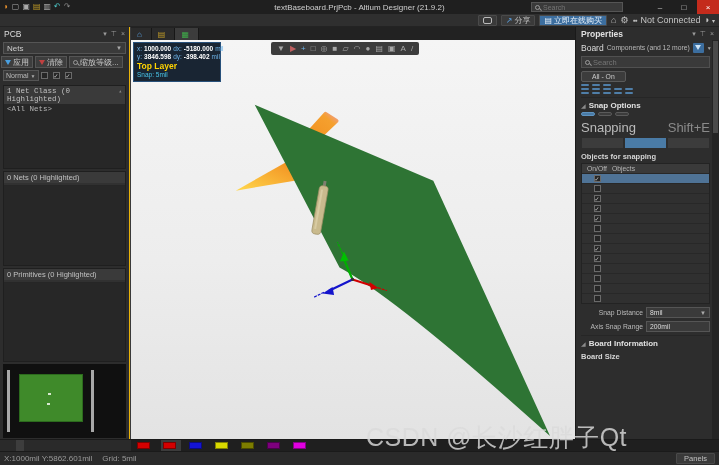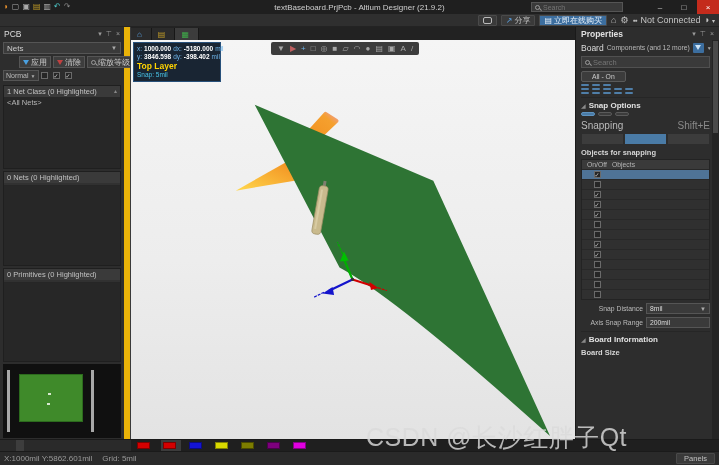--- a/index.html
+++ b/index.html
@@ -28,26 +28,26 @@
   .mr-btn { height:11px; display:flex; align-items:center; gap:2px; font-size:8px; color:#c4c4c4; padding:0 4px; background:#3a3a3a; border:1px solid #4a4a4a; border-radius:1px; white-space:nowrap; }
   .mr-btn.buy { background:#3c6e9f; border-color:#55master87b2; color:#eaf2fa; }
   .mr-plain { font-size:9px; color:#c4c4c4; display:flex; align-items:center; gap:2px; white-space:nowrap; }
   .bubble { width:9px; height:7px; border:1px solid #bbb; border-radius:2px; display:inline-block; }
   .ppl::before { content:"●●"; font-size:5px; letter-spacing:-1px; color:#bbb; margin-right:2px; }
 
   
   .main { flex:1 1 auto; display:flex; min-height:0; }
 
   
-  .lpanel { width:130px; background:#2d2d2d; border-right:6px solid #eab308; display:flex; flex-direction:column; font-size:8px; }
+  .lpanel { width:130px; background:#2d2d2d; border-right:1px solid #eab308; display:flex; flex-direction:column; font-size:8px; }
   .phead { height:13px; display:flex; align-items:center; padding:0 4px; color:#ddd; font-size:8.5px; background:#2d2d2d; flex:0 0 auto;}
   .phead .picons { margin-left:auto; display:flex; gap:4px; color:#9a9a9a; font-size:7px; }
   .sel { height:12px; margin:2px 3px 1px; background:#3a3a3a; border:1px solid #555; display:flex; align-items:center; padding:0 3px; color:#ccc; }
   .sel .arr { margin-left:auto; font-size:6px; color:#aaa; }
-  .btnrow { display:flex; gap:2px; margin:1px 19px; }
+  .btnrow { display:flex; gap:2px; margin:1px 1px; }
   .sbtn { flex:0 0 auto; height:12px; background:#3d3d3d; border:1px solid #555; display:flex; align-items:center; gap:2px; padding:0 3px; color:#ccc; font-size:8px; white-space:nowrap; }
   .funnel { width:0; height:0; border-left:3px solid transparent; border-right:3px solid transparent; border-top:5px solid #4aa0e0; display:inline-block; }
   .funnel.red { border-top-color:#c04040; }
   .optrow { display:flex; align-items:center; gap:2px; margin:1px 3px 2px; font-size:7px; color:#bbb; white-space:nowrap; }
   .mini-sel { height:11px; background:#3a3a3a; border:1px solid #555; display:flex; align-items:center; padding:0 2px; gap:2px; font-size:7px; }
   .cb { width:7px; height:7px; background:#262626; border:1px solid #6a6a6a; display:inline-flex; align-items:center; justify-content:center; font-size:6px; color:#ccc; flex:0 0 auto; }
   .listbox { margin:2px 3px 0; background:#272727; border:1px solid #1f1f1f; display:flex; flex-direction:column; overflow:hidden; }
   .lhead { background:#3a3a3a; color:#c0c0c0; font-size:7.5px; padding:1px 3px; display:flex; flex:0 0 auto; }
   .lhead .arr { margin-left:auto; font-size:6px; color:#888; }
   .litem { color:#b5b5b5; font-size:7.5px; padding:1px 3px; }
@@ -89,21 +89,21 @@
   .searchrow input { background:transparent; border:0; outline:0; color:#9a9a9a; font-size:7.5px; width:100px; font-family:inherit; }
   .sechead { display:flex; align-items:center; gap:3px; color:#e0e0e0; font-weight:bold; font-size:8px; padding:3px 0 2px; border-top:1px solid #262626; flex:0 0 auto; }
   .sechead .tri { color:#8a8a8a; font-size:6px; font-weight:normal; }
   .fgrid { display:flex; flex-direction:column; gap:2px; padding-bottom:3px; flex:0 0 auto; }
   .frow { display:flex; gap:3px; }
   .fbtn { background:#4f7ea8; color:#eaf2fa; border-radius:2px; font-size:6.8px; padding:1px 4px; white-space:nowrap; }
   .fbtn.gray { background:#3c3c3c; border:1px solid #5a5a5a; color:#ccc; padding:1px 10px; }
   .snapbtns { display:flex; gap:3px; padding-bottom:2px; flex:0 0 auto;}
   .snb { background:#3c3c3c; border:1px solid #5a5a5a; color:#ccc; border-radius:2px; font-size:6.8px; padding:1px 6px; }
   .snb.active { background:#4a7ba6; border-color:#5e93c0; color:#fff; }
-  .snaprow { display:flex; align-items:flex-start; font-size:10px; color:#bbb; padding:2px 0 1px; flex:0 0 auto;}
+  .snaprow { display:flex; align-items:flex-start; font-size:13px; color:#bbb; padding:2px 0 1px; flex:0 0 auto;}
   .snaprow .sc { margin-left:auto; color:#8a8a8a; }
   .seg { display:flex; height:12px; margin:1px 0 2px; flex:0 0 auto; }
   .seg div { flex:1; background:#3c3c3c; border:1px solid #2d2d2d; color:#ccc; font-size:6.8px; display:flex; align-items:center; justify-content:center; white-space:nowrap; }
   .seg div.active { background:#4a7ba6; color:#fff; }
   .objlab { font-size:7.5px; color:#d5d5d5; font-weight:bold; padding:1px 0 2px; flex:0 0 auto;}
   .otable { border:1px solid #232323; flex:0 0 auto; }
   .othead { display:flex; background:#3a3a3a; color:#b5b5b5; font-size:6.8px; padding:1px 0; }
   .othead .c1 { width:30px; text-align:center; }
   .orow { display:flex; align-items:center; background:#303030; border-top:1px solid #282828; height:10px; font-size:6.8px; color:#c0c0c0; }
   .orow .c1 { width:30px; display:flex; justify-content:center; }
@@ -238,21 +238,21 @@
             <span style="display: flex; align-items: center; gap: 2px;">
               <span class="cb">✓</span>
               <span></span>
             </span>
             <span style="display: flex; align-items: center; gap: 2px;">
               <span class="cb">✓</span>
               <span></span>
             </span>
           </span>
       </div>
-      <div class="listbox" style="flex:0 0 84px;">
+      <div class="listbox" style="flex:0 0 84px;font-family:Liberation Mono, monospace;">
         <div class="lhead">
             <span>1 Net Class (0 Highlighted)</span>
             <span class="arr">▴</span>
           </div>
         <div class="litem">&lt;All Nets&gt;</div>
       </div>
       <div class="listbox" style="flex:1 1 0;">
         <div class="lhead">
             <span>0 Nets (0 Highlighted)</span>
           </div>

